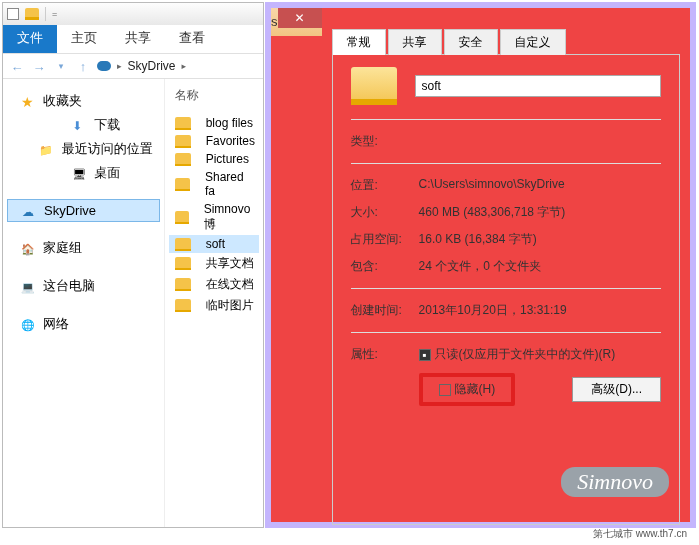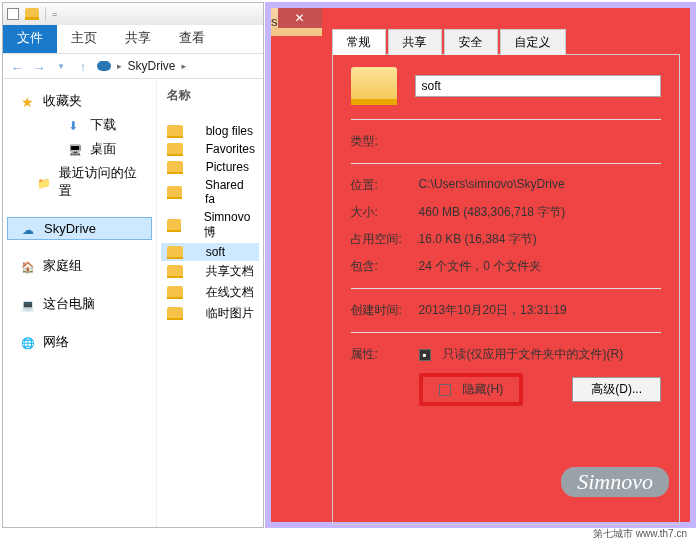--- a/index.html
+++ b/index.html
@@ -32,22 +32,22 @@
 .ico-star { color: #f5b020; font-size: 14px; }
 .ico-dl::before { content: "⬇"; color: #4a8ed6; font-size: 12px; }
 .ico-desk::before { content: "🖥"; font-size: 11px; }
 .ico-recent::before { content: "📁"; font-size: 11px; }
 .ico-cloud::before { content: "☁"; color: #2979b8; font-size: 12px; }
 .ico-home::before { content: "🏠"; font-size: 11px; }
 .ico-pc::before { content: "💻"; font-size: 11px; }
 .ico-net::before { content: "🌐"; font-size: 11px; }
 
 .listcol { flex: 1; border-left: 1px solid #eee; padding: 6px 4px; font-size: 12px; }
-.listcol .hdr { color: #555; padding: 2px 6px; margin-bottom: 16px; font-weight: bold; }
-.li { display: flex; align-items: center; gap: 23px; padding: 2px 4px 2px 6px; }
+.listcol .hdr { color: #555; padding: 2px 6px; margin-bottom: 8px; }
+.li { display: flex; align-items: center; gap: 15px; padding: 2px 4px 2px 6px; }
 .li.sel { background: #cde8ff; }
 .li .fold { width: 16px; height: 13px; background: #f5c349; border-radius: 2px 2px 0 0; border-bottom: 2px solid #e6a800; }
 
 
 .props { position: absolute; left: 265px; top: 2px; width: 431px; height: 526px; background: #ef4444; border: 6px solid #c4b5fd; display: flex; flex-direction: row; }
 .props-title { height: 28px; background: linear-gradient(#f8d6a8,#f2c583); display: flex; align-items: center; justify-content: center; font-size: 13px; color: #333; position: relative; }
 .props-title .close { position: absolute; right: 0; top: 0; width: 44px; height: 20px; background: #c75050; color: #fff; display: flex; align-items: center; justify-content: center; font-size: 12px; }
 
 .props-body { flex: 1; padding: 8px 10px 10px 10px; }
 .tabstrip { display: flex; border-bottom: 1px solid #ccc; margin-top: 12px; }
@@ -58,21 +58,21 @@
 .row-top { display: flex; align-items: center; gap: 18px; margin-bottom: 14px; }
 .bigfolder { width: 46px; height: 38px; background: linear-gradient(#fce49a,#f3c34f); border-radius: 3px 3px 0 0; box-shadow: inset 0 -6px 0 #e6a800; }
 .name-input { flex: 1; border: 1px solid #aaa; padding: 3px 6px; font-size: 12px; }
 
 .prow { display: flex; padding: 5px 0; }
 .prow .lbl { width: 68px; }
 .prow .val { flex: 1; }
 .hr { border-top: 1px solid #ddd; margin: 8px 0; }
 
 .attr-row { display: flex; align-items: center; }
-.chk { display: flex; align-items: center; gap: 12px; }
+.chk { display: flex; align-items: center; gap: 4px; }
 .chk .box { width: 12px; height: 12px; border: 1px solid #666; display: inline-flex; align-items: center; justify-content: center; font-size: 9px; }
 .chk .box.filled { background: #333; }
 .chk .box.filled::after { content: "■"; color: #fff; font-size: 6px; }
 
 .hidden-frame { border: 4px solid #e02020; border-radius: 2px; padding: 4px 16px; display: inline-flex; align-items: center; gap: 6px; }
 .adv-btn { border: 1px solid #999; background: #f3f3f3; padding: 3px 18px; font-size: 12px; }
 
 .watermark { position: absolute; right: 30px; bottom: 48px; font-style: italic; font-family: cursive; font-size: 22px; color: #fff; background: #9aa2a9; border-radius: 14px; padding: 2px 16px; pointer-events: none; }
 .footer-wm { position: absolute; right: 12px; bottom: 4px; font-size: 10px; color: #555; margin-top: 28px; }
 </style>
@@ -107,26 +107,26 @@
       <div class="tree-sec">
         <div class="tree-item">
             <span class="ico ico-star">★</span>
             <span>收藏夹</span>
           </div>
         <div class="tree-item sub">
             <span class="ico ico-dl"></span>
             <span>下载</span>
           </div>
         <div class="tree-item sub">
+            <span class="ico ico-recent"></span>
+            <span>最近访问的位置</span>
+          </div>
+        <div class="tree-item sub">
             <span class="ico ico-desk"></span>
             <span>桌面</span>
-          </div>
-        <div class="tree-item sub">
-            <span class="ico ico-recent"></span>
-            <span>最近访问的位置</span>
           </div>
       </div>
       <div class="tree-sec">
         <div class="tree-item sel">
             <span class="ico ico-cloud"></span>
             <span>SkyDrive</span>
           </div>
       </div>
       <div class="tree-sec">
         <div class="tree-item">

